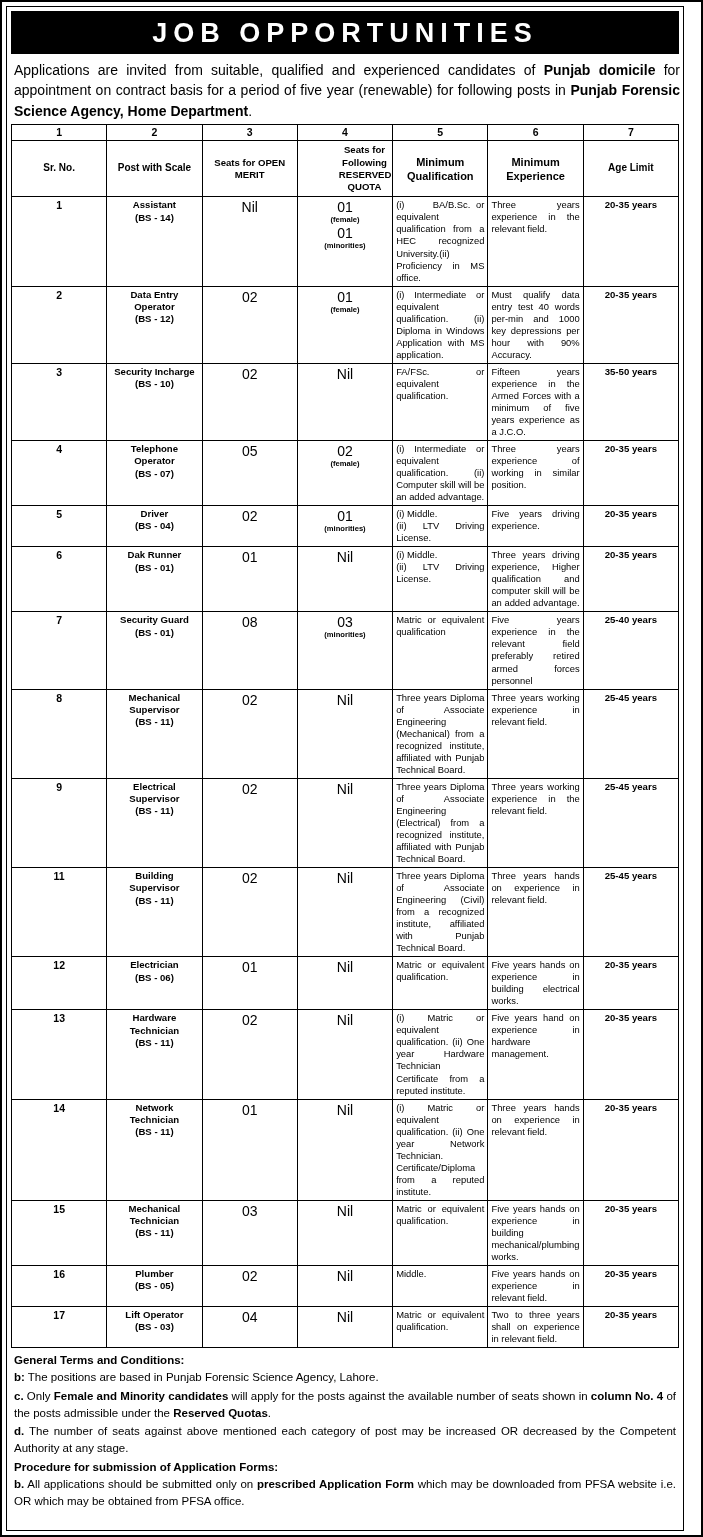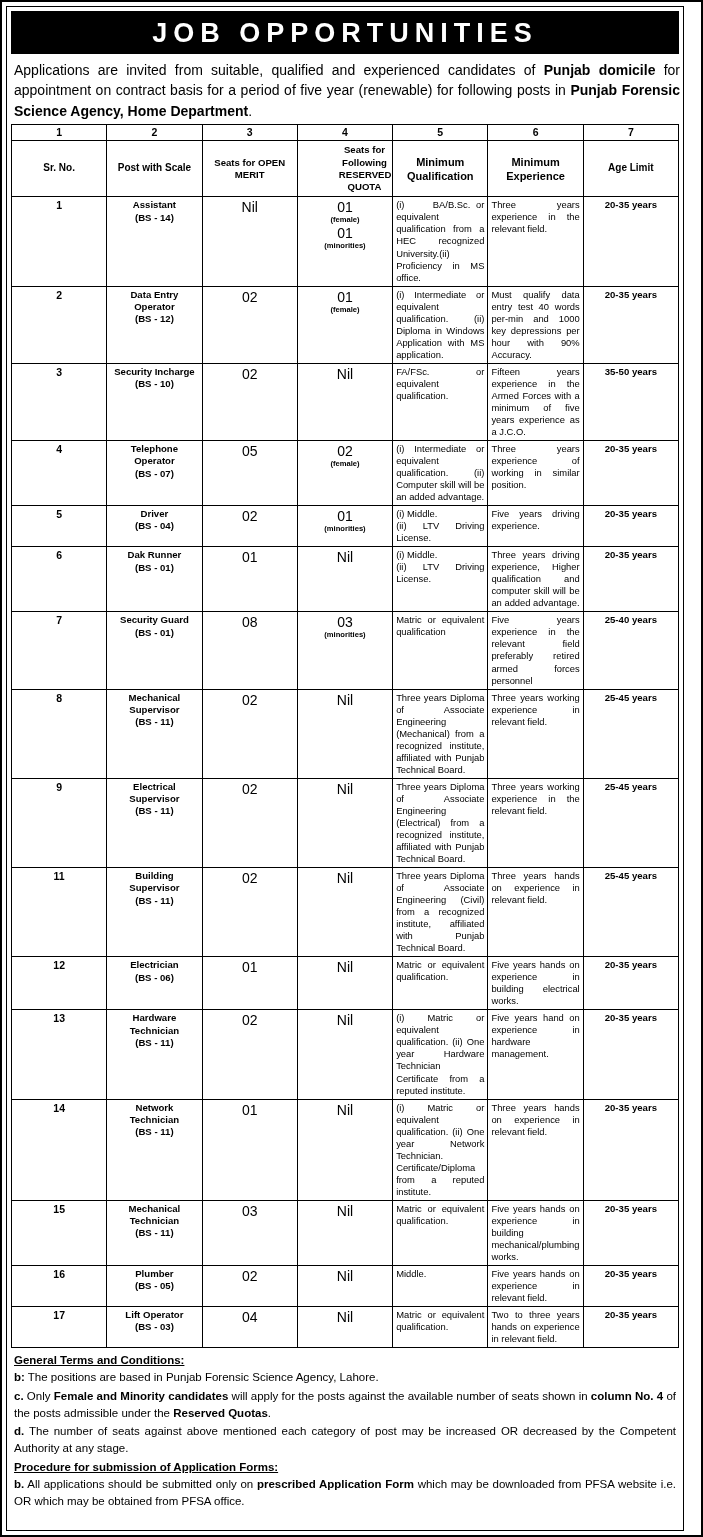--- a/index.html
+++ b/index.html
@@ -97,21 +97,20 @@
   .scale { display:block; font-weight: bold; }
 
   
   .terms {
     margin: 4px 7px 0 7px;
     font-size: 11.5px;
     line-height: 1.5;
   }
   .terms .head {
     font-weight: bold;
-    text-decoration: underline;
     display: block;
   }
   .terms p {
     margin: 0 0 1px 0;
     text-align: justify;
     text-justify: inter-word;
   }
   .terms b { font-weight: bold; }
 </style>
 </head>
@@ -282,21 +281,21 @@
             <td class="c-qual" style="white-space: pre-line;">Middle.</td>
             <td class="c-exp">Five years hands on experience in relevant field.</td>
             <td class="c-age">20-35 years</td>
           </tr>
           <tr>
             <td class="c-sr">17</td>
             <td class="c-post"><span>Lift Operator</span><span class="scale">(BS - 03)</span></td>
             <td class="c-open">04</td>
             <td class="c-res"><span>Nil</span></td>
             <td class="c-qual" style="white-space: pre-line;">Matric or equivalent qualification.</td>
-            <td class="c-exp">Two to three years hands on experience in relevant field.</td>
+            <td class="c-exp">Two to three years shall on experience in relevant field.</td>
             <td class="c-age">20-35 years</td>
           </tr>
         </tbody>
     </table>
 
     <div class="terms">
       <span class="head">General Terms and Conditions:</span>
       <div id="general-terms-list">
           <p><b>b:</b> The positions are based in Punjab Forensic Science Agency, Lahore.</p>
           <p><b>c.</b> Only <b>Female and Minority candidates</b> will apply for the posts against the available number of seats shown in <b>column No. 4</b> of the posts admissible under the <b>Reserved Quotas</b>.</p>

